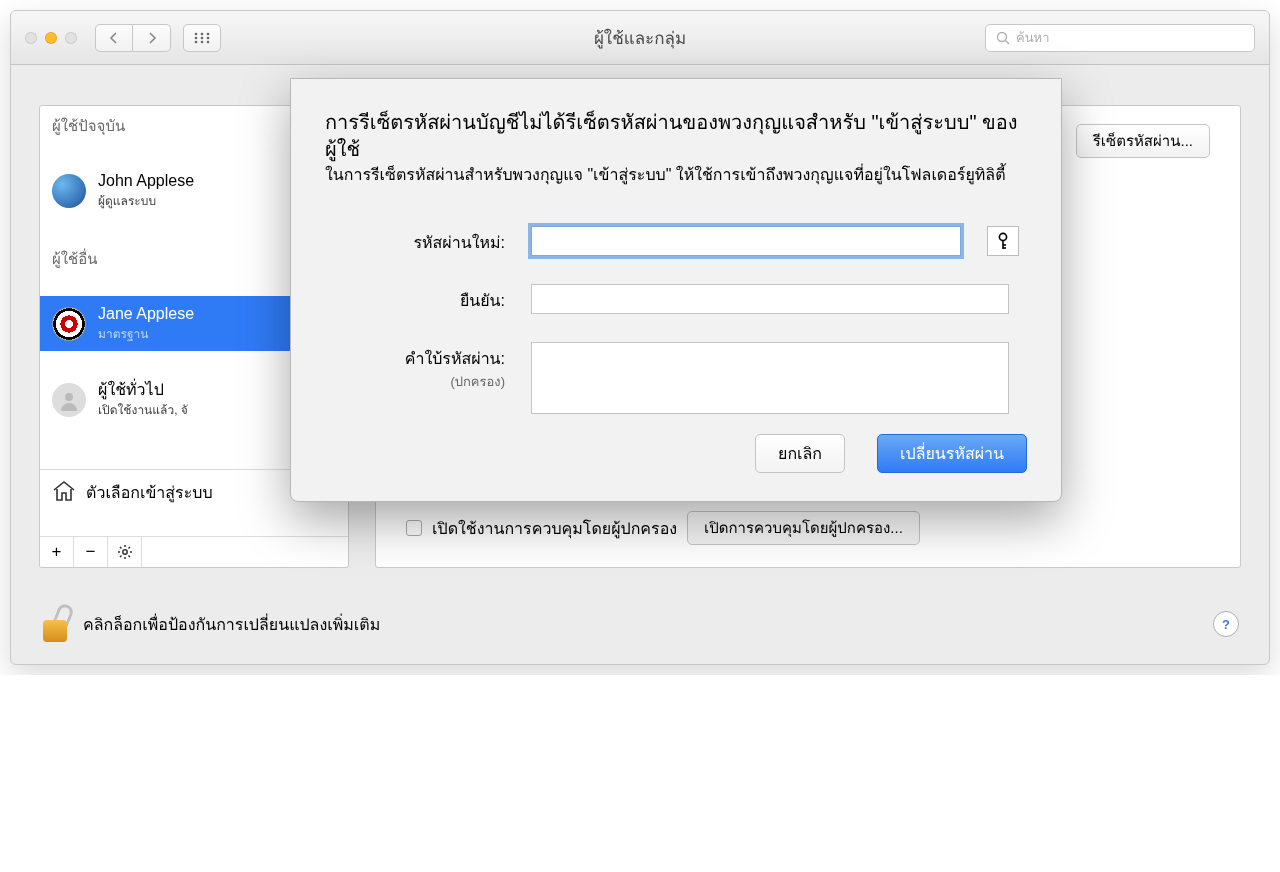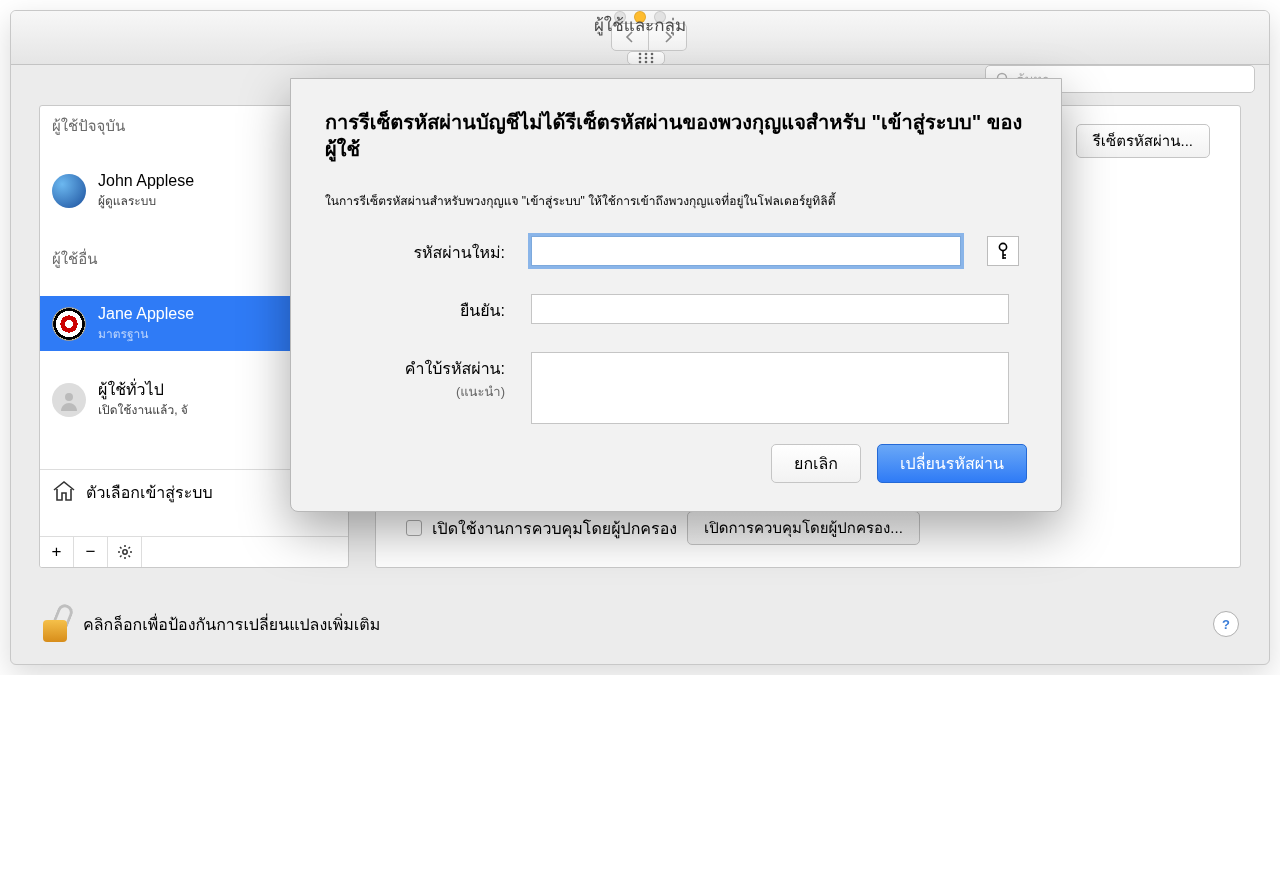--- a/index.html
+++ b/index.html
@@ -19,21 +19,20 @@
     overflow: hidden;
   }
   .titlebar {
     height: 54px;
     background: linear-gradient(#f7f7f7, #e5e5e5);
     border-bottom: 1px solid #c3c3c3;
     display: flex;
     align-items: center;
     padding: 0 14px;
     position: relative;
-    flex-direction: column;
   }
   .traffic { display: flex; gap: 8px; }
   .light { width: 12px; height: 12px; border-radius: 50%; border: 0.5px solid rgba(0,0,0,0.1); }
   .light.red { background:#e2e2e2; }
   .light.yellow { background:#febc2e; }
   .light.green { background:#e2e2e2; }
   .nav-btns { display:flex; margin-left:18px; }
   .nav-seg {
     width:38px; height:28px; background:linear-gradient(#fcfcfc,#f1f1f1);
     border:1px solid #c7c7c7; display:flex; align-items:center; justify-content:center;
@@ -129,39 +128,39 @@
     position:absolute;
     top:68px; left:290px;
     width:772px;
     background:#f2f2f2;
     border:1px solid #b8b8b8;
     border-radius:0 0 8px 8px;
     box-shadow:0 18px 50px rgba(0,0,0,0.35);
     padding:30px 34px 28px;
   }
   .win-wrap { position:relative; }
-  .modal h2 { font-size:20px; font-weight:700; line-height:1.35; margin-bottom:30px; }
-  .modal .subtext { font-size:12px; line-height:1.45; margin-bottom:26px; }
+  .modal h2 { font-size:20px; font-weight:400; line-height:1.35; margin-bottom:0; }
+  .modal .subtext { font-size:16px; line-height:1.45; margin-bottom:40px; }
   .form-row { display:flex; align-items:flex-start; margin-bottom:28px; gap:26px;}
   .form-row.tight { margin-bottom:20px;}
   .form-label { width:180px; text-align:right; font-size:16px; padding-top:4px;}
   .form-label .sub { font-size:13px; color:#666; display:block;}
   .form-input {
     width:430px; height:30px; border:1px solid #c5c5c5; border-radius:0;
     background:#fff; padding:2px 6px; font-size:14px;
   }
   .form-input.focused { outline:3px solid #8ab5e9; outline-offset:0; border-color:#7da9dc; }
   .form-textarea {
     width:478px; height:72px; border:1px solid #c5c5c5; background:#fff; resize:none;
   }
   .key-btn {
     width:32px; height:30px; border:1px solid #bcbcbc; background:#fff;
     display:flex; align-items:center; justify-content:center;
   }
-  .dlg-buttons { display:flex; justify-content:flex-end; gap:16px; margin-top:8px;}
+  .dlg-buttons { display:flex; justify-content:flex-end; gap:32px; margin-top:8px;}
   .dlg-btn {
     padding:6px 22px; font-size:16px; border-radius:5px;
     border:1px solid #c5c5c5; background:linear-gradient(#fff,#f2f2f2);
   }
   .dlg-btn.primary {
     border:1px solid #2469d6;
     background:linear-gradient(#6aa8f7,#2f7bf6); color:#fff;
   }
   svg { display:block; }
 </style>
@@ -320,21 +319,21 @@
   </div>
 
   <div class="form-row">
     <div class="form-label">ยืนยัน:</div>
     <input class="form-input" style="width: 478px;" type="password">
   </div>
 
   <div class="form-row tight">
     <div class="form-label">
       <span>คำใบ้รหัสผ่าน:</span>
-      <span class="sub">(แนะนำ)</span>
+      <span class="sub">(ปกครอง)</span>
     </div>
     <textarea class="form-textarea" style=""></textarea>
   </div>
 
   <div class="dlg-buttons">
     <button class="dlg-btn">ยกเลิก</button>
     <button class="dlg-btn primary">เปลี่ยนรหัสผ่าน</button>
   </div>
 </div>
 </div>

